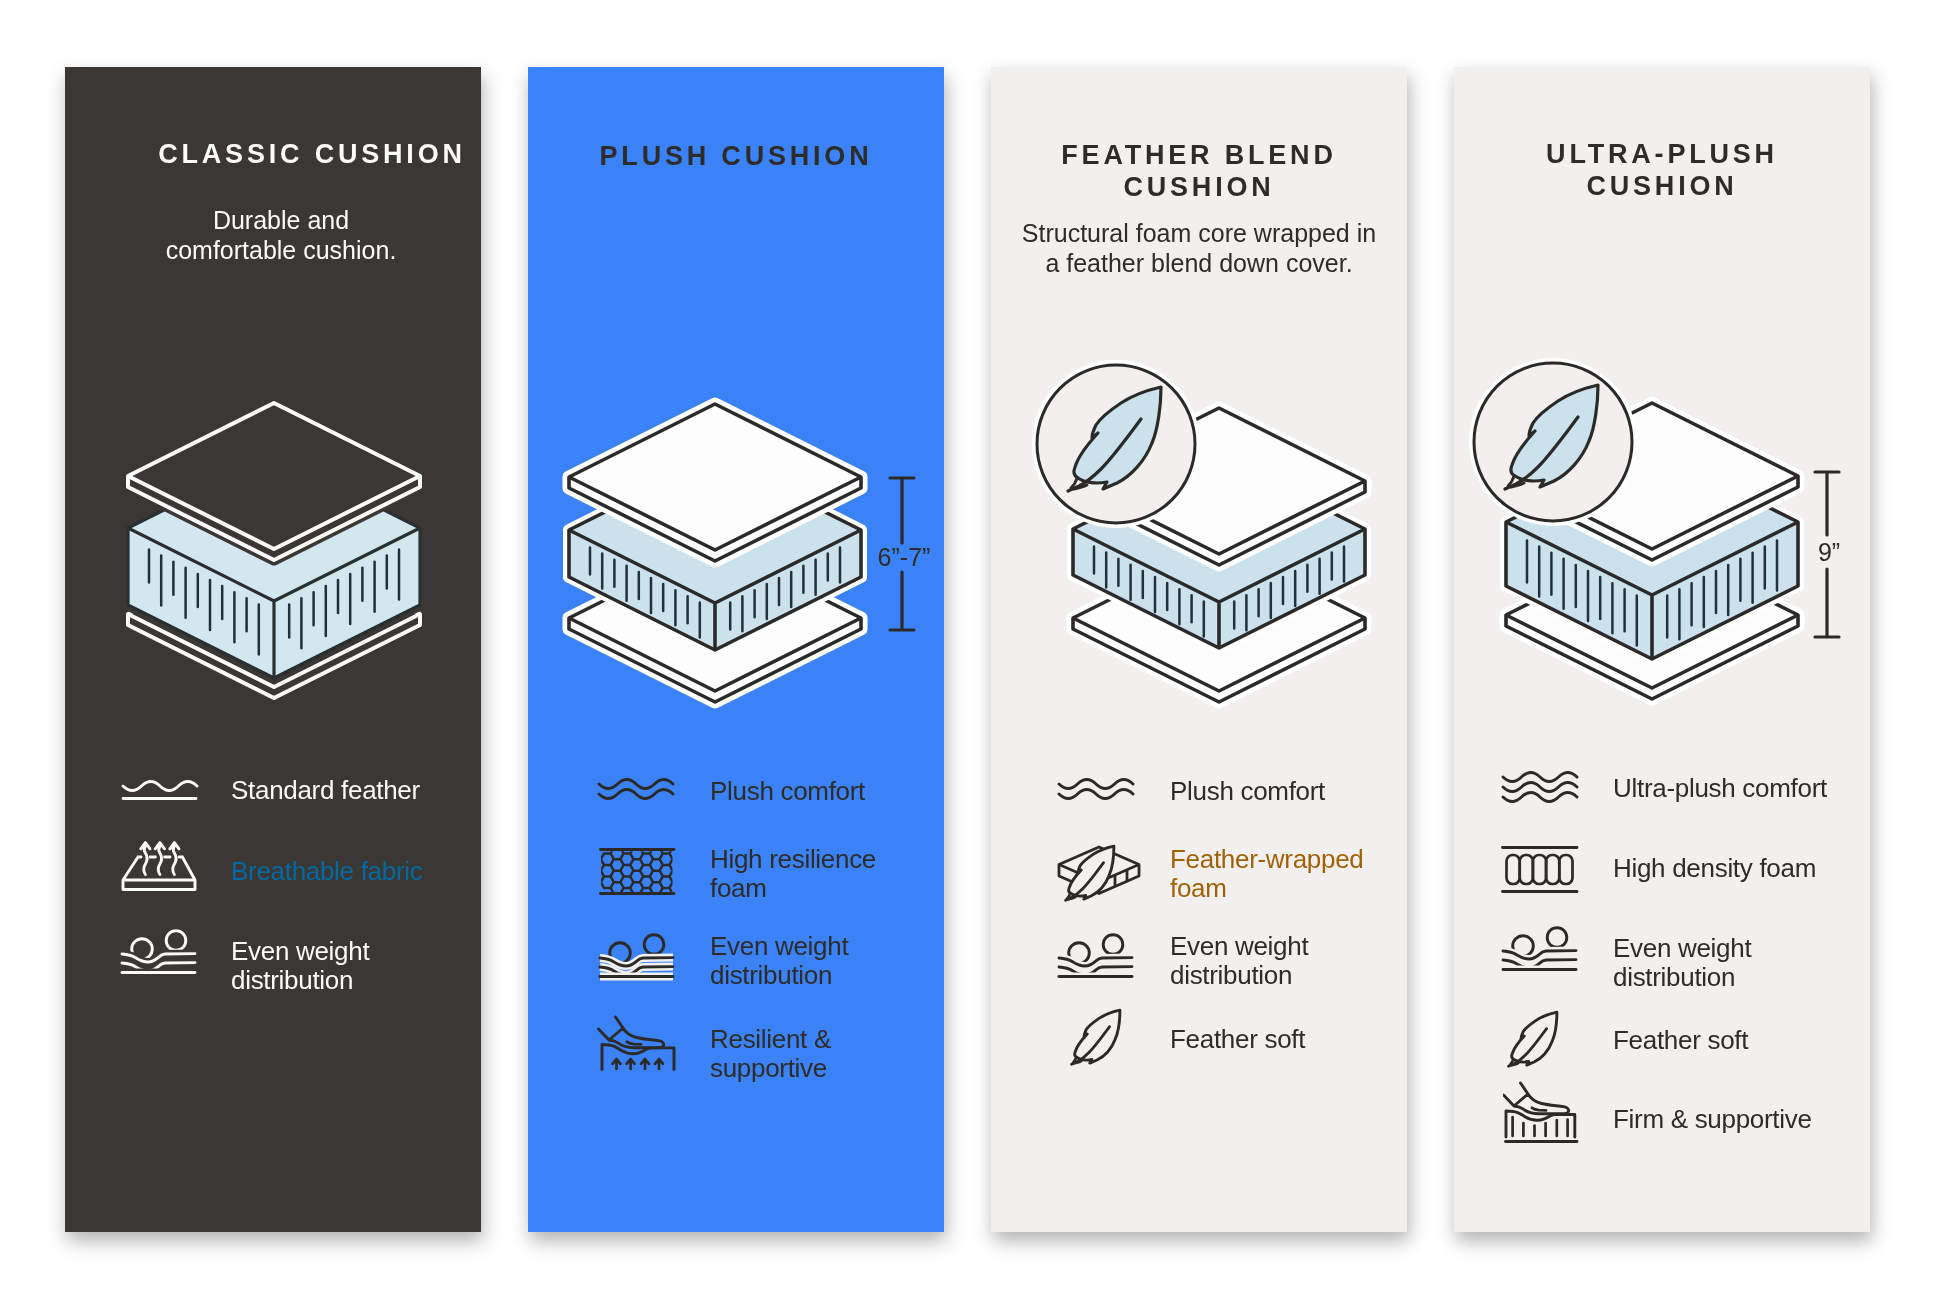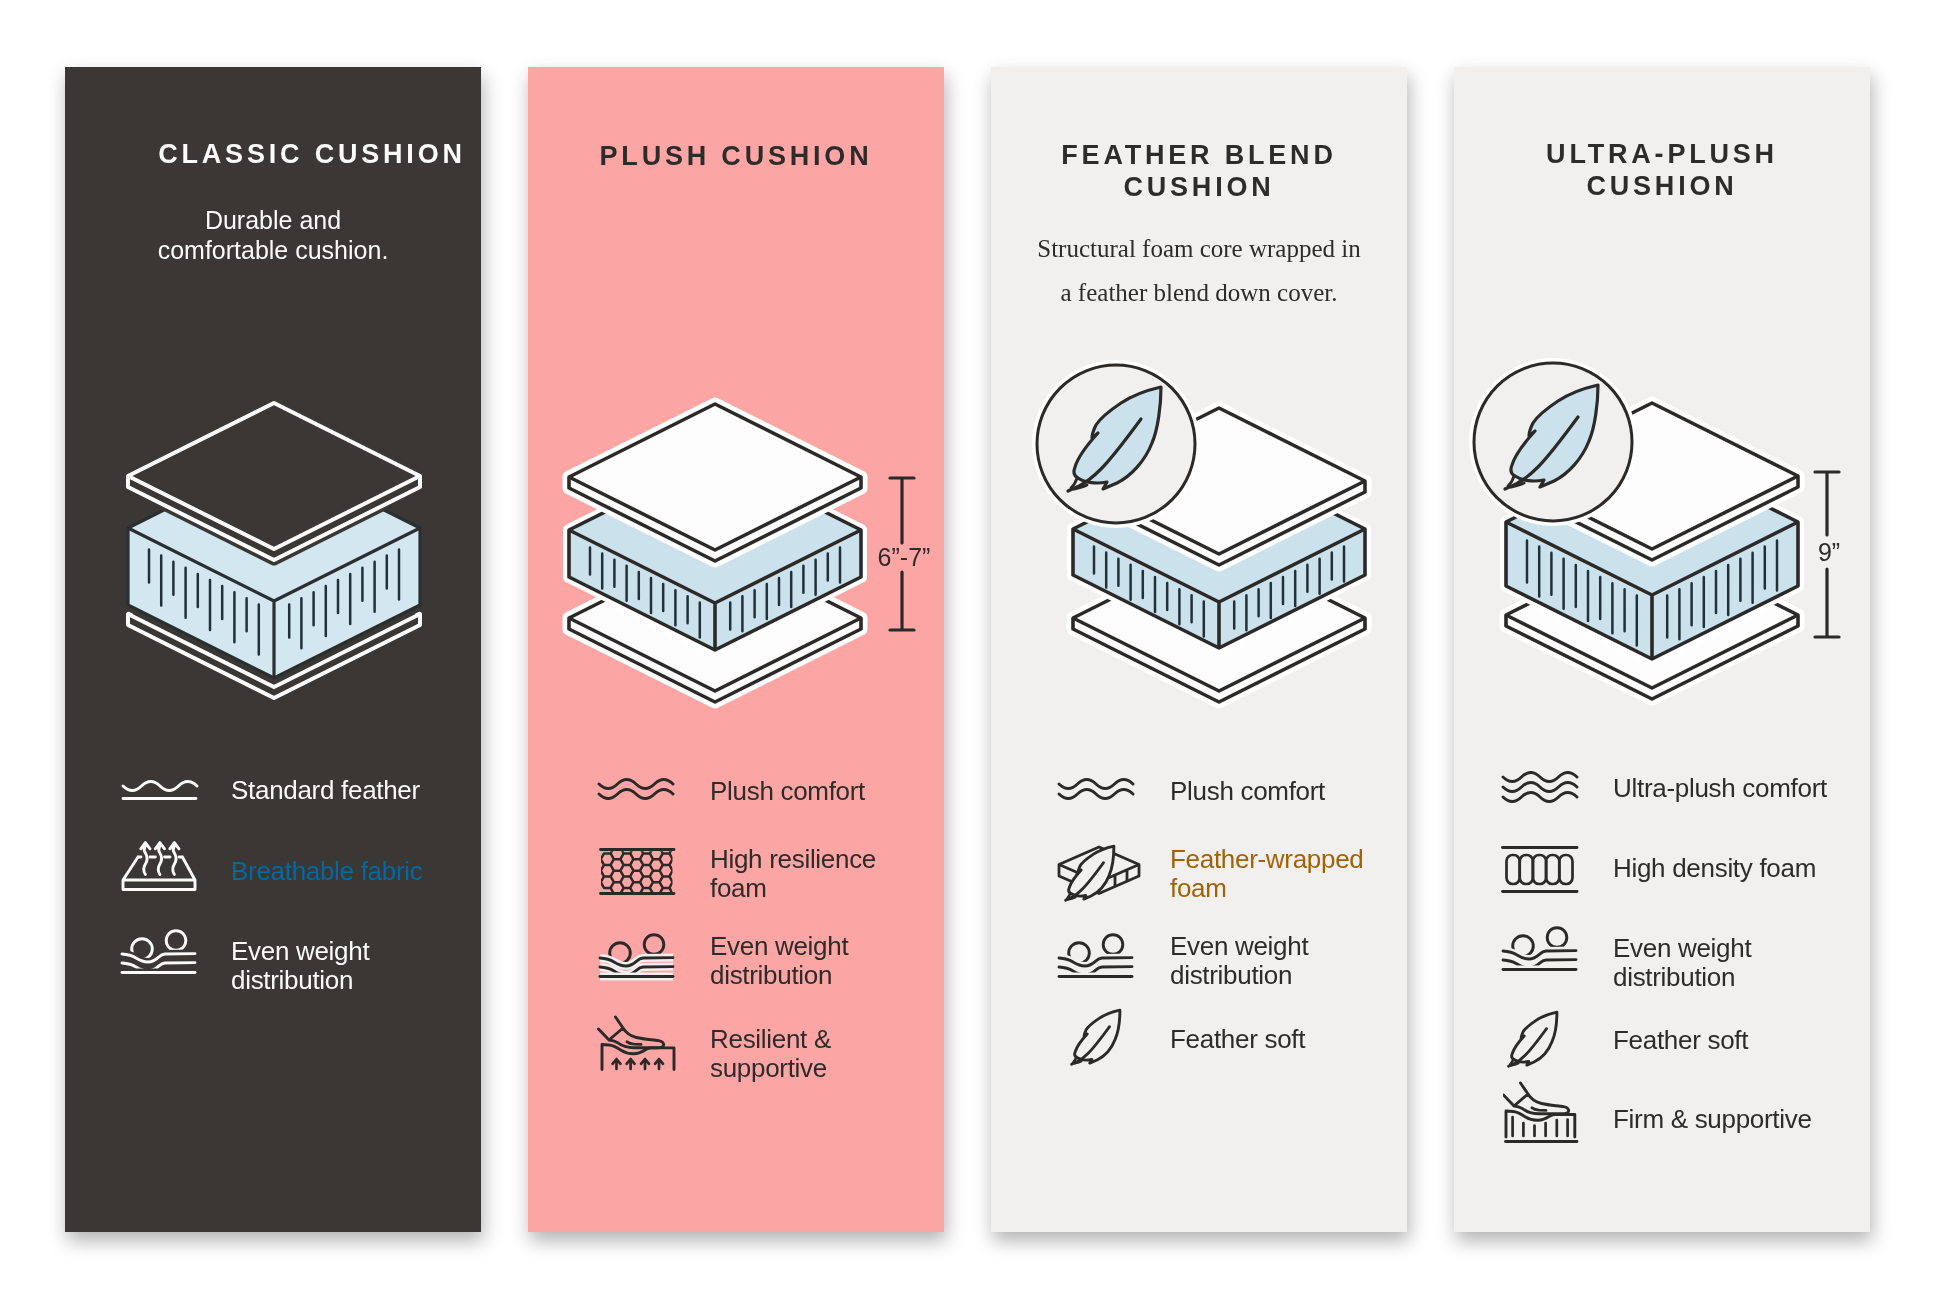--- a/index.html
+++ b/index.html
@@ -2,28 +2,28 @@
 <html><head><meta charset="utf-8"><style>
 html,body{margin:0;padding:0;width:1946px;height:1298px;background:#ffffff;
 font-family:"Liberation Sans",sans-serif;}
 .panel{position:absolute;top:67px;width:416px;height:1165px;box-shadow:2px 9px 18px rgba(0,0,0,0.30);}
 .t{position:absolute;width:100%;text-align:center;font-weight:bold;font-size:27px;line-height:32px;letter-spacing:3.8px;}
 .s{position:absolute;width:100%;text-align:center;font-size:25px;}
 .ft{position:absolute;font-size:26px;line-height:29px;letter-spacing:-0.3px;}
 </style></head><body>
 <div class="panel" style="left:65px;background:#3a3735;color:#fbfbfa;">
 <div class="t" style="top:71px;padding-left:39px;">CLASSIC CUSHION</div>
-<div class="s" style="top:138px;line-height:30px;">Durable and<br>comfortable cushion.</div>
-</div>
-<div class="panel" style="left:528px;background:#fca5a5;color:#2d2c2a;">
+<div class="s" style="top:138px;line-height:30px;padding-left:8px;">Durable and<br>comfortable cushion.</div>
+</div>
+<div class="panel" style="left:528px;background:#3b82f6;color:#2d2c2a;">
 <div class="t" style="top:73px;">PLUSH CUSHION</div>
 </div>
 <div class="panel" style="left:991px;background:#f1f0ee;color:#2d2c2a;">
 <div class="t" style="top:72px;">FEATHER BLEND<br>CUSHION</div>
-<div class="s" style="top:160px;line-height:44px;font-family:Liberation Serif, serif;">Structural foam core wrapped in<br>a feather blend down cover.</div>
+<div class="s" style="top:151px;line-height:30px;">Structural foam core wrapped in<br>a feather blend down cover.</div>
 </div>
 <div class="panel" style="left:1454px;background:#f1f0ee;color:#2d2c2a;">
 <div class="t" style="top:71px;">ULTRA-PLUSH<br>CUSHION</div>
 </div>
 <svg style="position:absolute;left:64px;top:339px" width="430" height="440" viewBox="0 0 430 440">
     <path d="M210,202 L356,275 L356,286 L210,359 L64,286 L64,275 Z" fill="none" stroke="#3a3735" stroke-width="11" stroke-linejoin="round"></path>
     <path d="M210,202 L356,275 L356,286 L210,359 L64,286 L64,275 Z" fill="#3a3735" stroke="#fcfcfc" stroke-width="4.0" stroke-linejoin="round"></path>
     <path d="M64,275 L210,348 L356,275" fill="none" stroke="#fcfcfc" stroke-width="4.0" stroke-linejoin="round"></path>
     <path d="M210,116 L356,189 L356,266 L210,339 L64,266 L64,189 Z" fill="none" stroke="#3a3735" stroke-width="11" stroke-linejoin="round"></path>
     <path d="M210,116 L356,189 L356,266 L210,339 L64,266 L64,189 Z" fill="#d2e7f0" stroke="#2a2f31" stroke-width="3.2" stroke-linejoin="round"></path>

